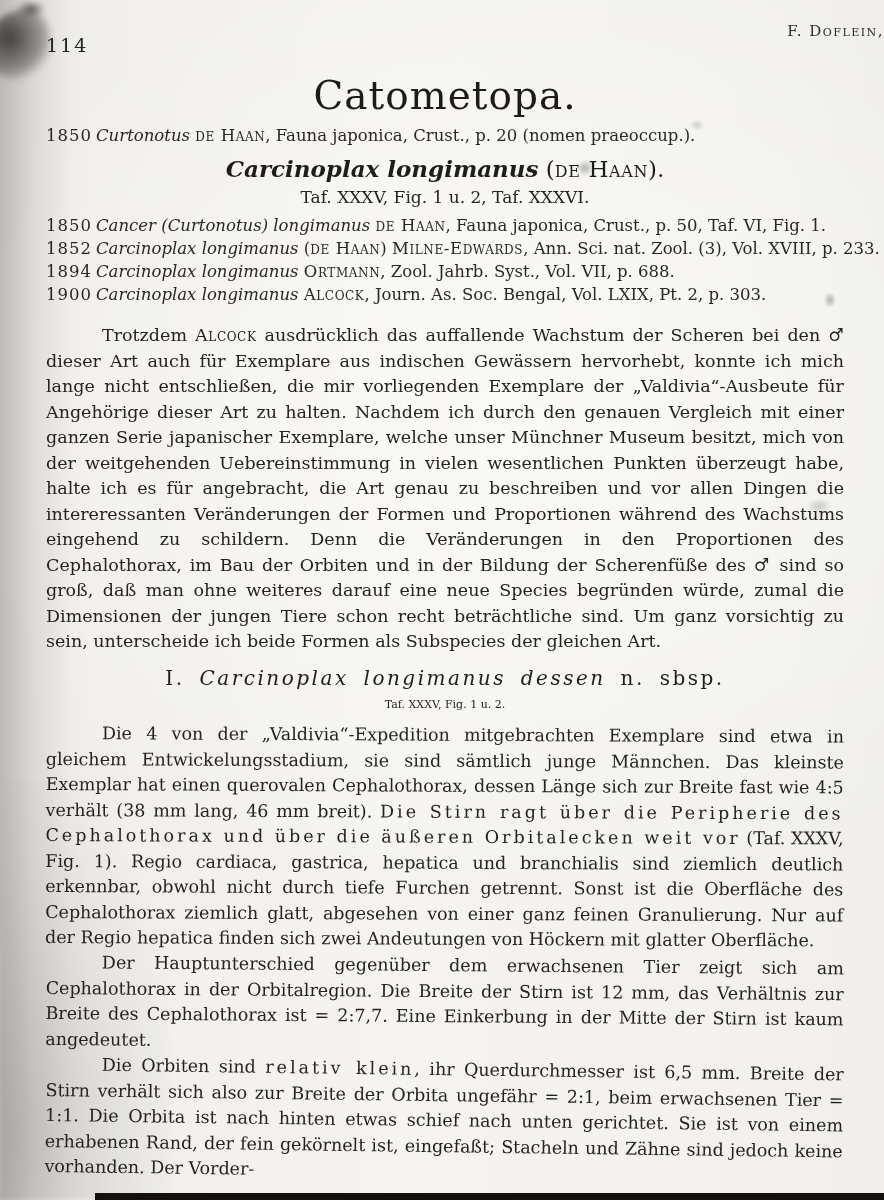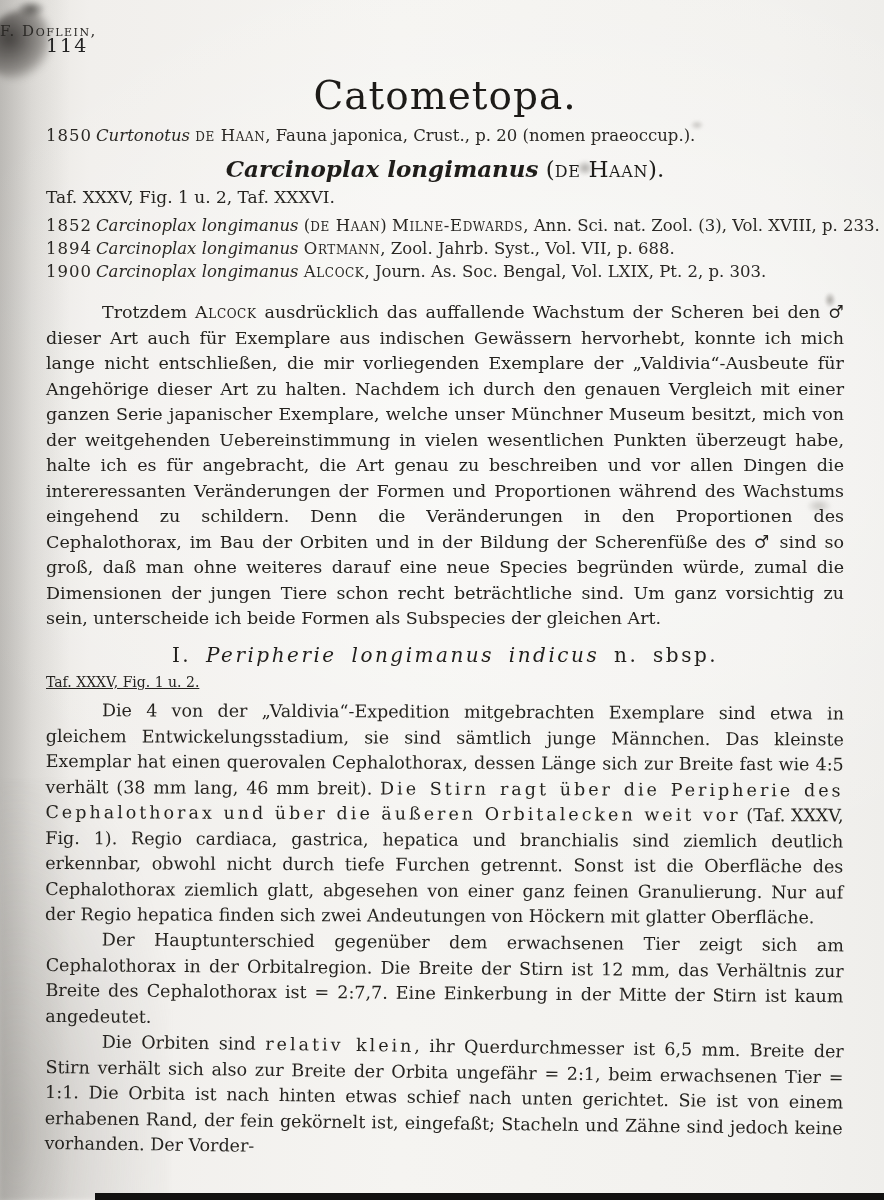--- a/index.html
+++ b/index.html
@@ -40,38 +40,38 @@
     background:radial-gradient(rgba(110,106,100,0.55), rgba(130,126,120,0) 70%);filter:blur(1px);}
   .speck-b{left:806px;top:498px;width:26px;height:16px;border-radius:50%;
     background:radial-gradient(rgba(120,116,110,0.35), rgba(130,126,120,0) 70%);filter:blur(1.5px);}
   .speck-c{left:576px;top:160px;width:18px;height:16px;border-radius:50%;
     background:radial-gradient(rgba(90,87,82,0.45), rgba(130,126,120,0) 70%);filter:blur(1.5px);}
   .speck-d{left:690px;top:120px;width:14px;height:10px;border-radius:50%;
     background:radial-gradient(rgba(110,106,100,0.35), rgba(130,126,120,0) 70%);filter:blur(1.5px);}
   .bottom-bar{left:95px;right:0;bottom:0;height:7px;background:#121110;}
   
   .page-num{position:absolute;left:46px;top:34px;font-size:19px;letter-spacing:2px;color:#222;}
-  .running{position:absolute;left:0;right:0;top:22px;text-align:left;
+  .running{position:absolute;left:0;right:0;top:22px;text-align:right;
     font-size:15px;font-variant:small-caps;letter-spacing:1.5px;color:#2b2926;}
   
   .content{position:absolute;left:46px;right:40px;top:0;}
   .main-title{margin:74px 0 0 0;text-align:center;font-size:39px;font-weight:500;
     letter-spacing:1px;line-height:44px;color:#1d1b18;}
   .genus-heading{margin:8px 0 0 0;text-align:center;font-size:27px;font-weight:normal;line-height:36px;color:#201e1b;}
   .syn-block{margin-top:6px;font-size:16.5px;line-height:23px;color:#2a2824;}
   .syn-row{white-space:nowrap;}
   .syn-year{display:inline-block;width:50px;letter-spacing:1px;}
   .species-heading{margin:7px 0 0 0;text-align:center;font-size:23px;font-weight:normal;line-height:30px;color:#1f1d1a;}
-  .plates-line{text-align:left;font-size:17px;line-height:24px;margin-top:1px;}
+  .plates-line{text-align:center;font-size:17px;line-height:24px;margin-top:1px;}
   .syn-block.second{margin-top:5px;}
   .body-par{margin:0;text-align:justify;font-size:17.5px;line-height:25.5px;
     text-indent:56px;color:#25231f;}
   .p1{margin-top:17px;}
   .sub-heading{margin:9px 0 0 0;text-align:center;font-size:20px;font-weight:normal;line-height:28px;color:#201e1b;}
-  .plates-line.small{font-size:14px;text-decoration:underline;}
+  .plates-line.small{font-size:11px;}
   .p2{margin-top:4px;transform:rotate(0.25deg);transform-origin:left top;}
   .p3{margin-top:0;transform:rotate(0.45deg);transform-origin:left top;}
   .p4{margin-top:0;transform:rotate(0.75deg);transform-origin:left top;}
   
   .it{font-style:italic;}
   .bi{font-style:italic;font-weight:bold;}
   .sc{font-variant:small-caps;letter-spacing:0.6px;}
   .sp{letter-spacing:3px;}
   .sp2{letter-spacing:2.5px;word-spacing:6px;}
   .itsp{font-style:italic;letter-spacing:2.5px;word-spacing:6px;}
@@ -104,33 +104,36 @@
         <span class="syn-year">1850</span><span><span class="it">Curtonotus </span><span class="sc">de Haan</span><span>, Fauna japonica, Crust., p. 20 (nomen praeoccup.).</span></span>
       </div>
     </div>
 
     <h3 class="species-heading"><span class="bi">Carcinoplax longimanus</span><span> (</span><span class="sc">de Haan</span><span>).</span></h3>
 
     <div class="plates-line">Taf. XXXV, Fig. 1 u. 2, Taf. XXXVI.</div>
 
     <div class="syn-block second">
       <div class="syn-row">
+        <span class="syn-year">1850</span><span><span class="it">Cancer (Curtonotus) longimanus </span><span class="sc">de Haan</span><span>, Fauna japonica, Crust., p. 50, Taf. VI, Fig. 1.</span></span>
+      </div>
+      <div class="syn-row">
         <span class="syn-year">1852</span><span><span class="it">Carcinoplax longimanus </span><span>(</span><span class="sc">de Haan</span><span>) </span><span class="sc">Milne-Edwards</span><span>, Ann. Sci. nat. Zool. (3), Vol. XVIII, p. 233.</span></span>
       </div>
       <div class="syn-row">
         <span class="syn-year">1894</span><span><span class="it">Carcinoplax longimanus </span><span class="sc">Ortmann</span><span>, Zool. Jahrb. Syst., Vol. VII, p. 688.</span></span>
       </div>
       <div class="syn-row">
         <span class="syn-year">1900</span><span><span class="it">Carcinoplax longimanus </span><span class="sc">Alcock</span><span>, Journ. As. Soc. Bengal, Vol. LXIX, Pt. 2, p. 303.</span></span>
       </div>
     </div>
 
     <p class="body-par p1"><span>Trotzdem </span><span class="sc">Alcock</span><span> ausdrücklich das auffallende Wachstum der Scheren bei den ♂ dieser Art auch für Exemplare aus indischen Gewässern hervorhebt, konnte ich mich lange nicht entschließen, die mir vorliegenden Exemplare der „Valdivia“-Ausbeute für Angehörige dieser Art zu halten.  Nachdem ich durch den genauen Vergleich mit einer ganzen Serie japanischer Exemplare, welche unser Münchner Museum besitzt, mich von der weitgehenden Uebereinstimmung in vielen wesentlichen Punkten überzeugt habe, halte ich es für angebracht, die Art genau zu beschreiben und vor allen Dingen die intereressanten Veränderungen der Formen und Proportionen während des Wachstums eingehend zu schildern.  Denn die Veränderungen in den Proportionen des Cephalothorax, im Bau der Orbiten und in der Bildung der Scherenfüße des ♂ sind so groß, daß man ohne weiteres darauf eine neue Species begründen würde, zumal die Dimensionen der jungen Tiere schon recht beträchtliche sind.  Um ganz vorsichtig zu sein, unterscheide ich beide Formen als Subspecies der gleichen Art.</span></p>
 
-    <h4 class="sub-heading"><span class="sp2">I. </span><span class="itsp">Peripherie longimanus indicus</span><span class="sp2"> n. sbsp.</span></h4>
+    <h4 class="sub-heading"><span class="sp2">I. </span><span class="itsp">Carcinoplax longimanus dessen</span><span class="sp2"> n. sbsp.</span></h4>
 
     <div class="plates-line small">Taf. XXXV, Fig. 1 u. 2.</div>
 
     <p class="body-par p2"><span>Die 4 von der „Valdivia“-Expedition mitgebrachten Exemplare sind etwa in gleichem Entwickelungsstadium, sie sind sämtlich junge Männchen.  Das kleinste Exemplar hat einen querovalen Cephalothorax, dessen Länge sich zur Breite fast wie 4:5 verhält (38 mm lang, 46 mm breit).  </span><span class="sp">Die Stirn ragt über die Peripherie des Cephalothorax und über die äußeren Orbitalecken weit vor</span><span> (Taf. XXXV, Fig. 1).  Regio cardiaca, gastrica, hepatica und branchialis sind ziemlich deutlich erkennbar, obwohl nicht durch tiefe Furchen getrennt. Sonst ist die Oberfläche des Cephalothorax ziemlich glatt, abgesehen von einer ganz feinen Granulierung.  Nur auf der Regio hepatica finden sich zwei Andeutungen von Höckern mit glatter Oberfläche.</span></p>
 
     <p class="body-par p3"><span>Der Hauptunterschied gegenüber dem erwachsenen Tier zeigt sich am Cephalothorax in der Orbitalregion.  Die Breite der Stirn ist 12 mm, das Verhältnis zur Breite des Cephalothorax ist = 2:7,7.  Eine Einkerbung in der Mitte der Stirn ist kaum angedeutet.</span></p>
 
     <p class="body-par p4"><span>Die Orbiten sind </span><span class="sp">relativ klein</span><span>, ihr Querdurchmesser ist 6,5 mm.  Breite der Stirn verhält sich also zur Breite der Orbita ungefähr = 2:1, beim erwachsenen Tier = 1:1.  Die Orbita ist nach hinten etwas schief nach unten gerichtet.  Sie ist von einem erhabenen Rand, der fein gekörnelt ist, eingefaßt; Stacheln und Zähne sind jedoch keine vorhanden.  Der Vorder-</span></p>
 
   </div>

